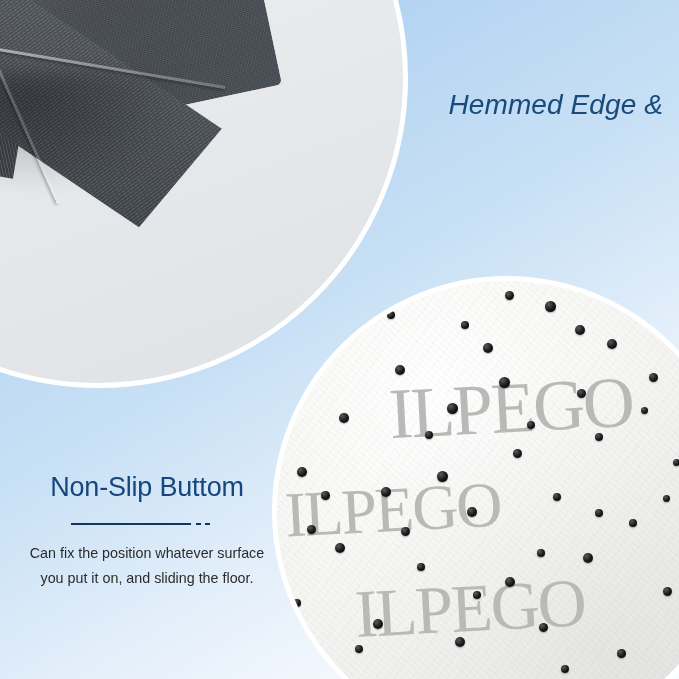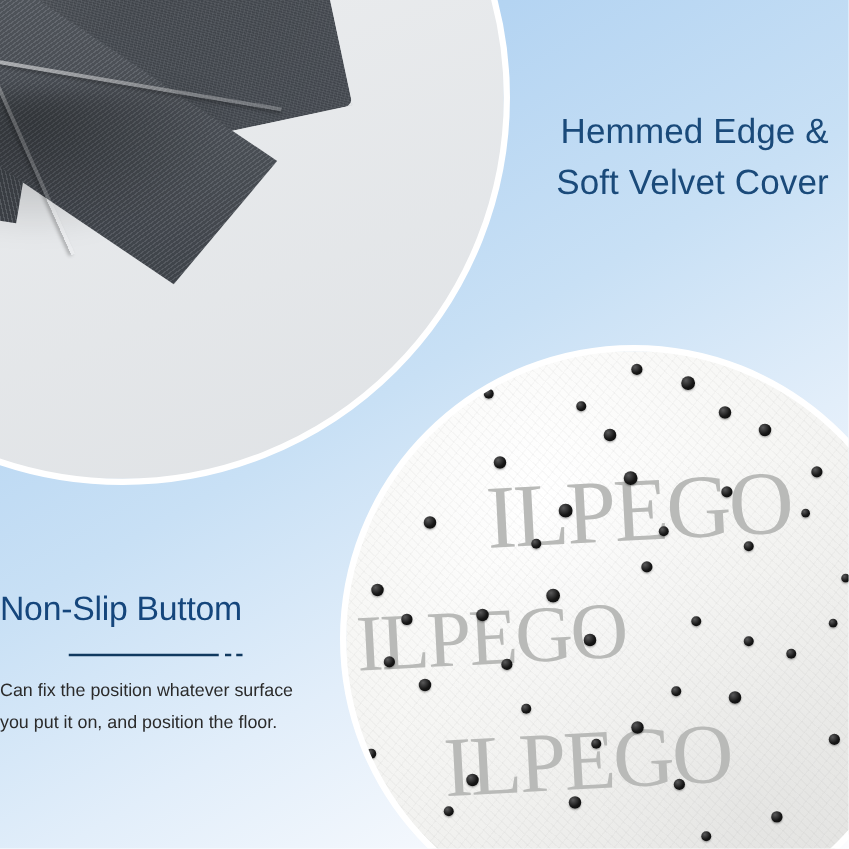--- a/index.html
+++ b/index.html
@@ -175,28 +175,30 @@
     position: absolute;
     right: 16px;
     top: 84px;
     width: 300px;
     text-align: right;
     color: #1a4a7a;
     font-size: 28px;
     line-height: 1.48;
     font-weight: 400;
     letter-spacing: 0.1px;
+    font-style: italic;
   }
   .headline-top div { white-space: nowrap; }
 
   .block-bottom-left {
     position: absolute;
-    left: 0px;
+    left: 16px;
     top: 472px;
     width: 262px;
+    text-align: center;
   }
   .headline-bottom {
     color: #15467c;
     font-size: 27px;
     font-weight: 400;
     letter-spacing: -0.2px;
     white-space: nowrap;
   }
   .rule-wrap {
     position: relative;
@@ -248,21 +250,20 @@
       <div class="hem-band-left"></div>
       <div class="hem-band-right"></div>
       <div class="hem-seam"></div>
       <div class="hem-seam2"></div>
       <div class="corner-shadow"></div>
     </div>
   </div>
 
   <div class="headline-top">
     <div>Hemmed Edge &amp;</div>
-    <div>Soft Velvet Cover</div>
   </div>
 
   <div class="circle-bottom">
     <div class="mat-fiber"></div>
     <div class="mat-watermark wm-1">ILPEGO</div>
     <div class="mat-watermark wm-2">ILPEGO</div>
     <div class="mat-watermark wm-3">ILPEGO</div>
     <div class="dots-layer" id="dots-layer">
         <span style="position: absolute; left: 184px; top: 40px; width: 7.6px; height: 7.6px; border-radius: 50%; background: radial-gradient(circle at 34% 30%, rgb(89, 89, 90) 0%, rgb(22, 22, 22) 55%, rgb(8, 8, 8) 100%); box-shadow: rgba(0, 0, 0, 0.3) 0px 1px 1.5px;"></span>
         <span style="position: absolute; left: 268px; top: 20px; width: 10.6px; height: 10.6px; border-radius: 50%; background: radial-gradient(circle at 34% 30%, rgb(89, 89, 90) 0%, rgb(22, 22, 22) 55%, rgb(8, 8, 8) 100%); box-shadow: rgba(0, 0, 0, 0.3) 0px 1px 1.5px;"></span>
@@ -317,17 +318,17 @@
 
   <div class="block-bottom-left">
     <div class="headline-bottom">Non-Slip Buttom</div>
     <div class="rule-wrap">
       <div class="rule-line"></div>
       <div class="rule-dash-a"></div>
       <div class="rule-dash-b"></div>
     </div>
     <div class="body-copy" id="body-copy">
         <div>Can fix the position whatever surface</div>
-        <div>you put it on, and position the floor.</div>
+        <div>you put it on, and sliding the floor.</div>
       </div>
   </div>
 
 </div>
 
 </body></html>

